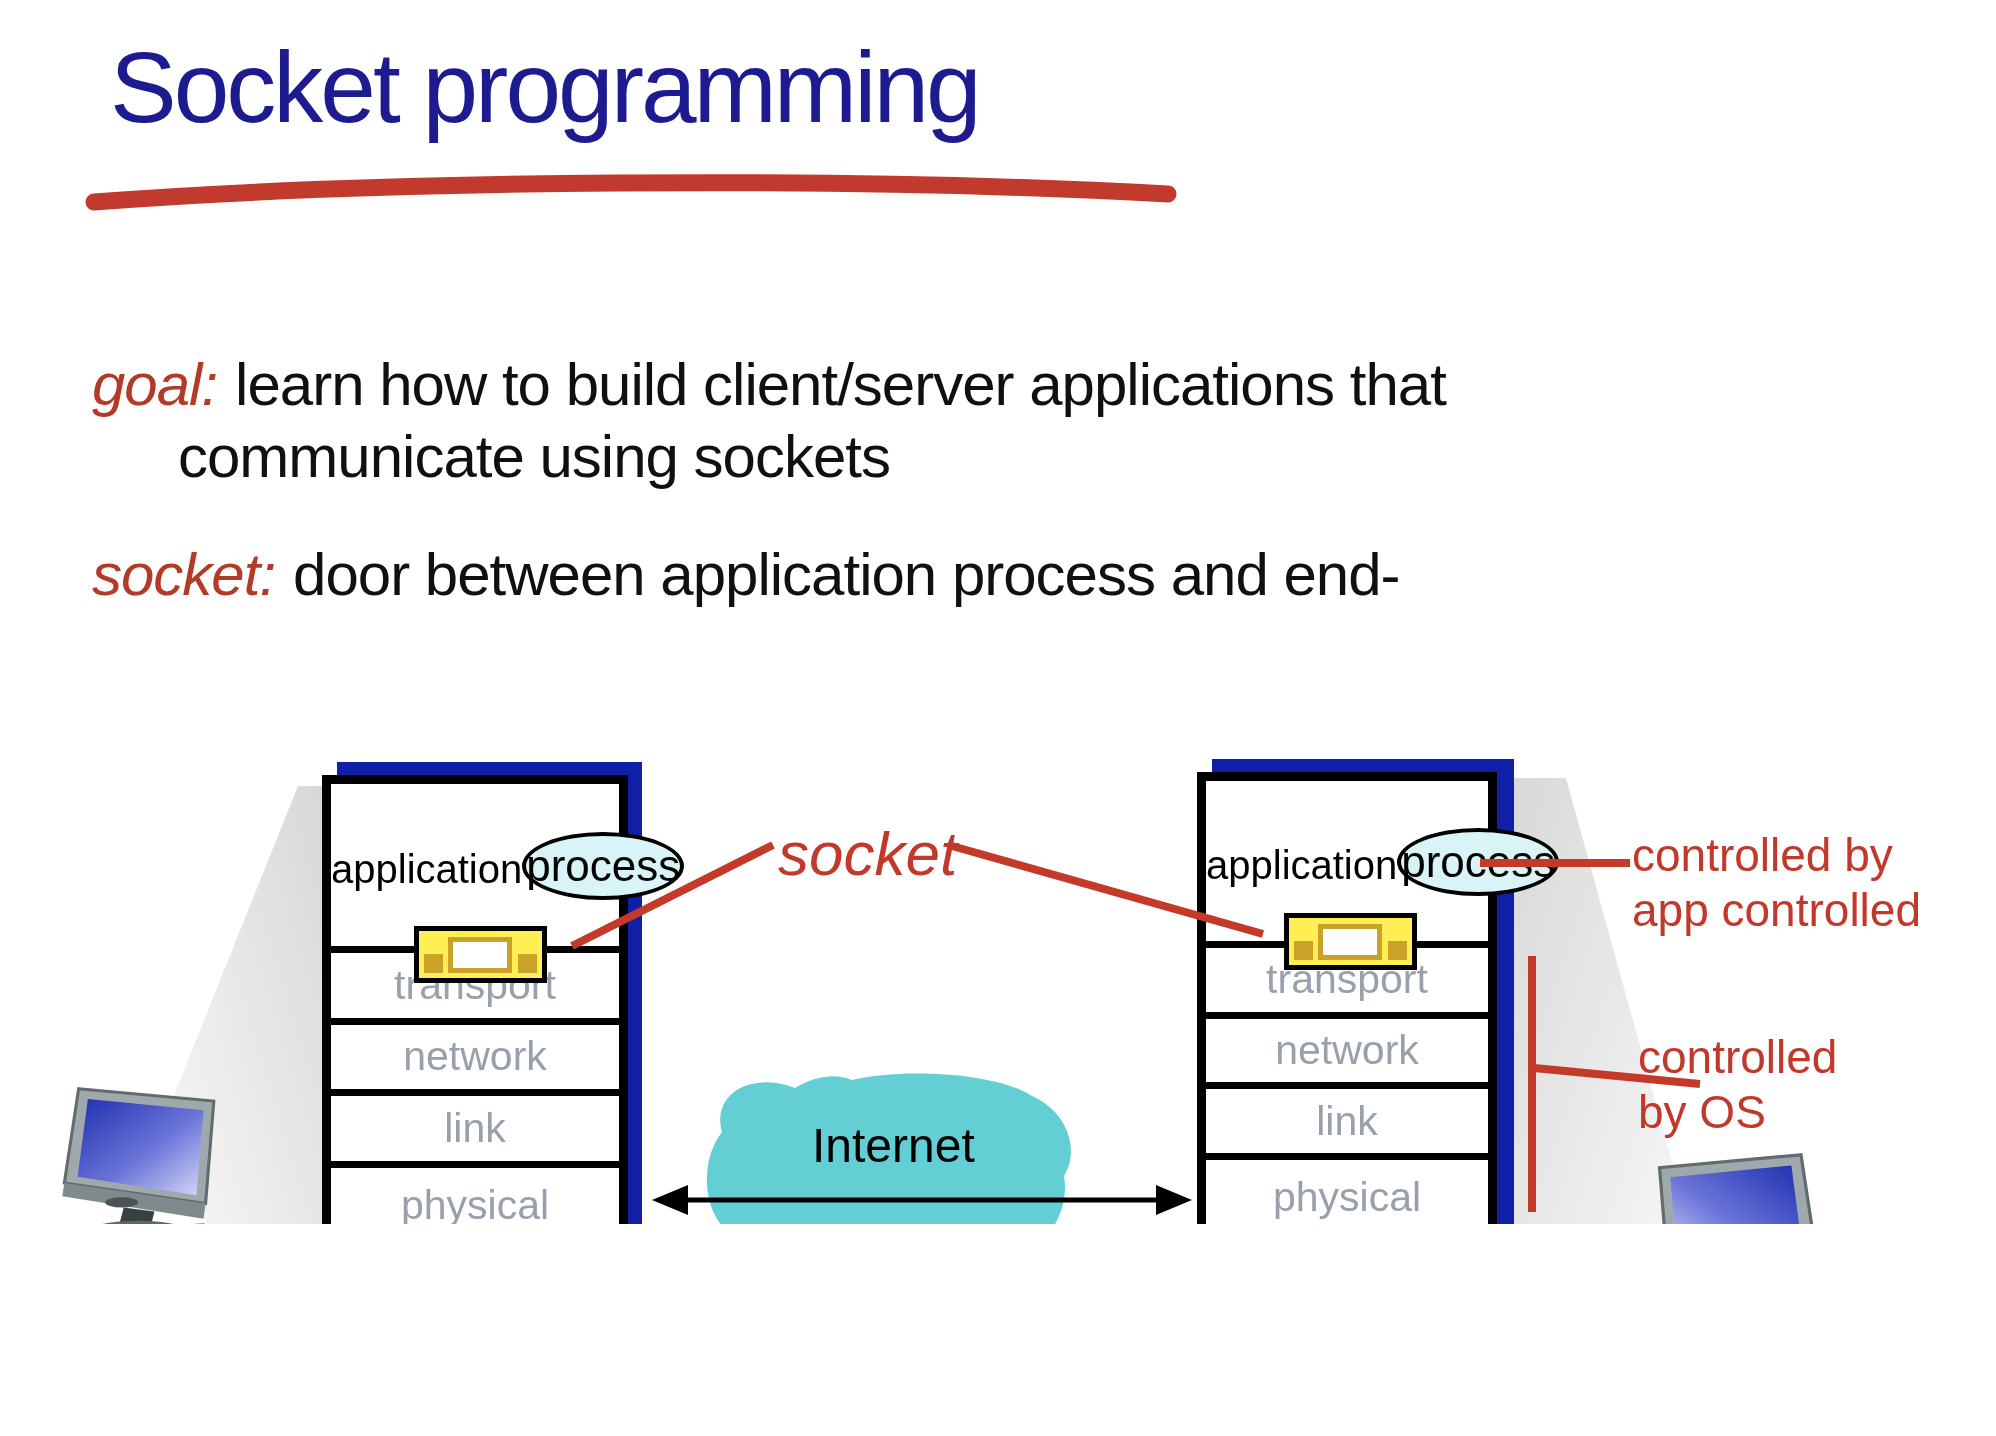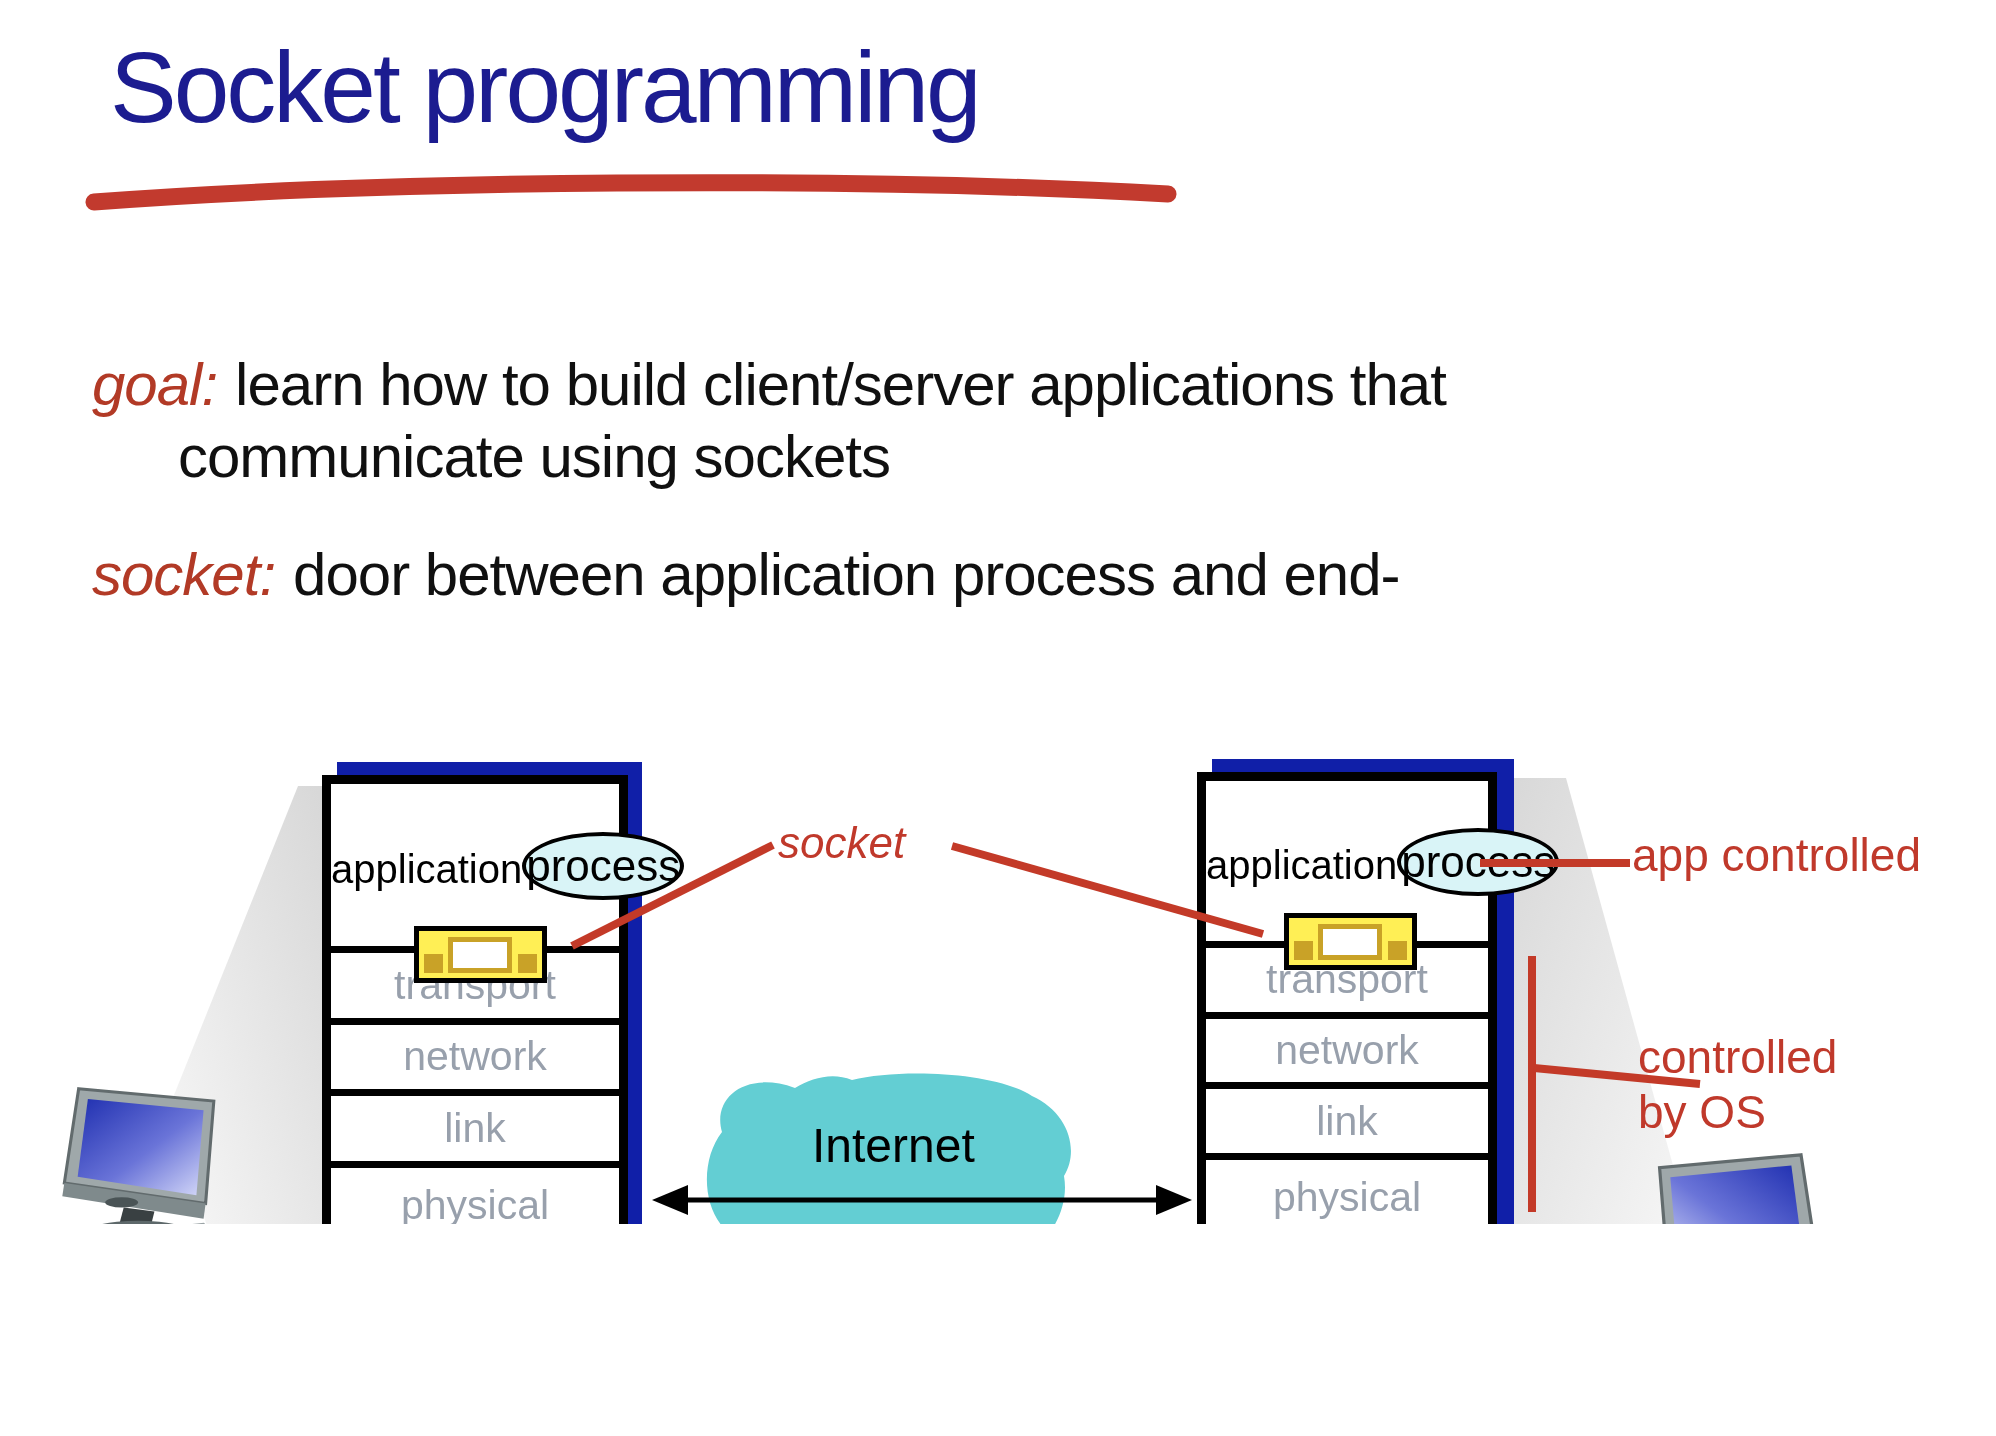--- a/index.html
+++ b/index.html
@@ -62,21 +62,21 @@
   .pin{position:absolute;width:19px;height:19px;bottom:5px;background:#c9a227;}
   .pin-l{left:5px;} .pin-r{right:5px;}
   
   .computer{position:absolute;z-index:3;}
   .computer-left{left:50px;top:1080px;}
   .computer-right{left:1606px;top:1148px;transform:scaleX(-1);}
   
   .overlay{position:absolute;left:0;top:0;z-index:5;pointer-events:none;}
   
   .float-label{position:absolute;z-index:6;margin:0;}
-  .socket-label{left:778px;top:818px;font-size:44px;font-style:italic;color:#c0392b;}
+  .socket-label{left:778px;top:818px;font-size:62px;font-style:italic;color:#c0392b;}
   .internet-label{left:812px;top:1118px;font-size:48px;color:#000;}
   .ctrl-label{font-size:46px;line-height:55px;color:#c0392b;white-space:nowrap;}
   .ctrl-app{left:1632px;top:828px;}
   .ctrl-os{left:1638px;top:1030px;}
 </style>
 </head>
 <body>
 
 <div class="slide">
 
@@ -201,20 +201,21 @@
     <line x1="1532" y1="956" x2="1532" y2="1212" stroke="#c33a28" stroke-width="8"></line>
     <line x1="1534" y1="1068" x2="1700" y2="1084" stroke="#c33a28" stroke-width="8"></line>
     <line x1="672" y1="1200" x2="1178" y2="1200" stroke="#000" stroke-width="5"></line>
     <polygon points="652,1200 688,1185 688,1215" fill="#000"></polygon>
     <polygon points="1192,1200 1156,1185 1156,1215" fill="#000"></polygon>
   </svg>
 
   <p class="float-label socket-label">socket</p>
   <p class="float-label internet-label">Internet</p>
   <div class="float-label ctrl-label ctrl-app">
+    <div>controlled by</div>
     <div>app controlled</div>
   </div>
   <div class="float-label ctrl-label ctrl-os">
     <div>controlled</div>
     <div>by OS</div>
   </div>
 
 </div>
 
 </body></html>

